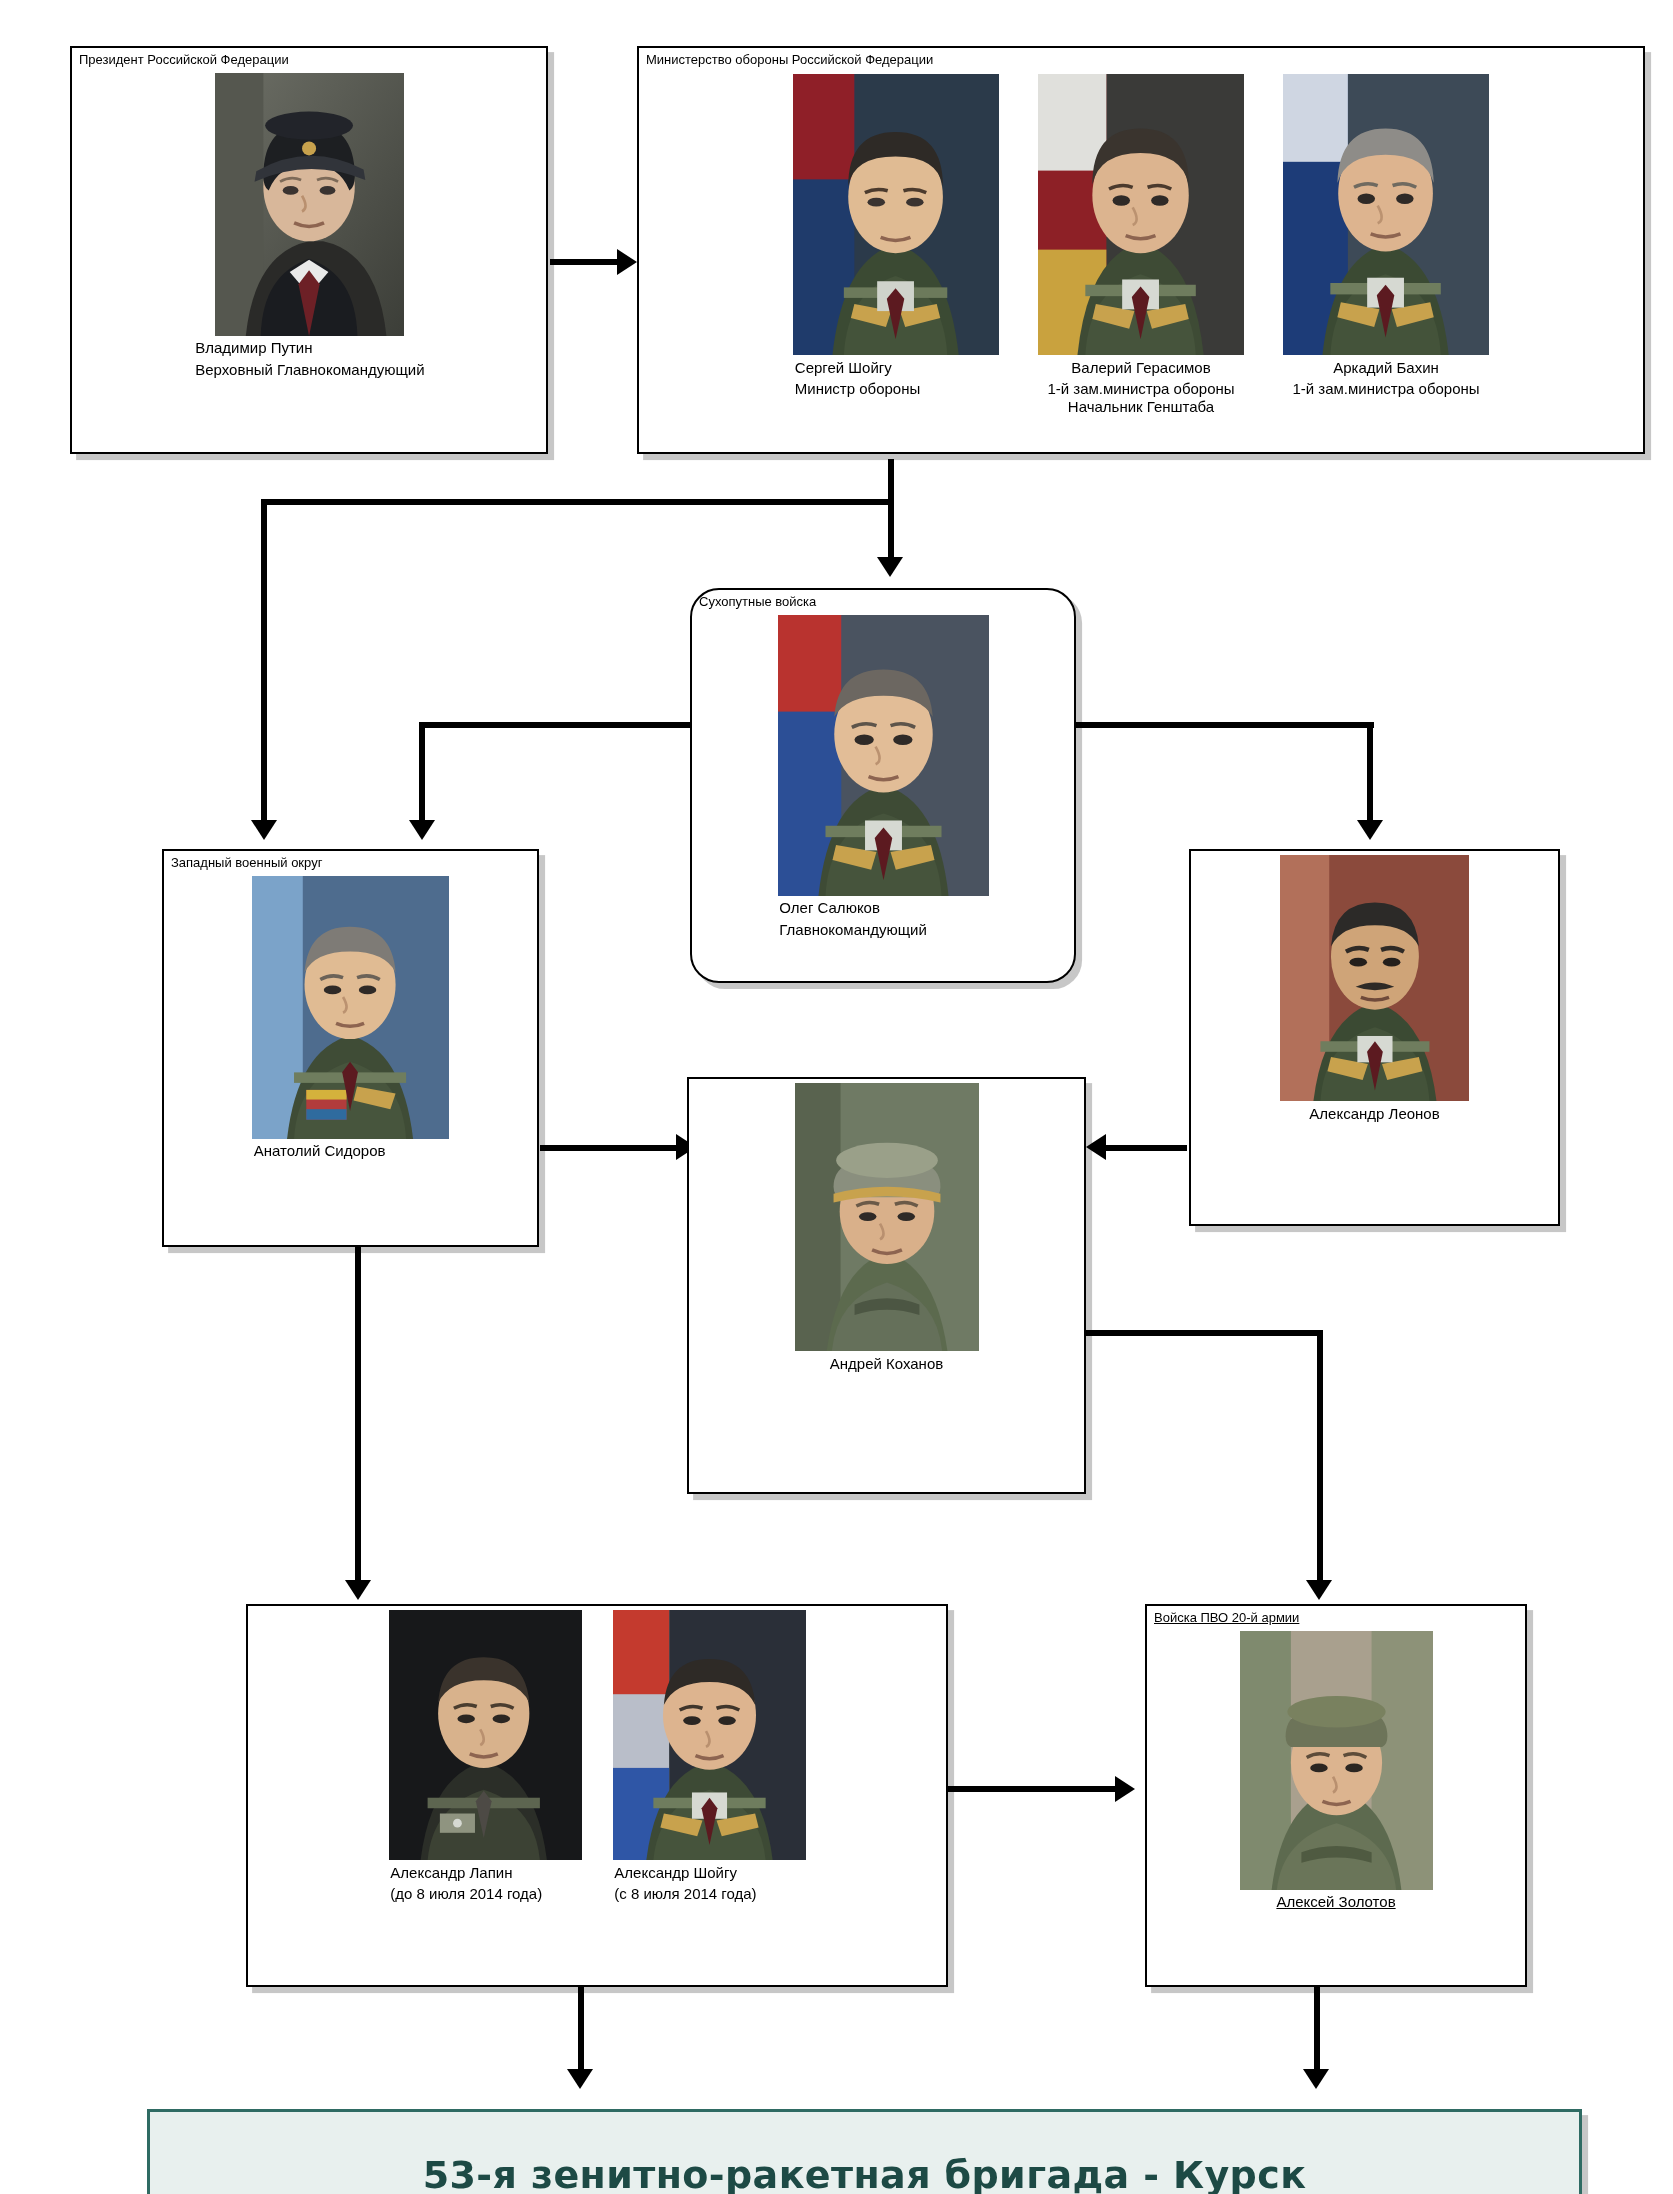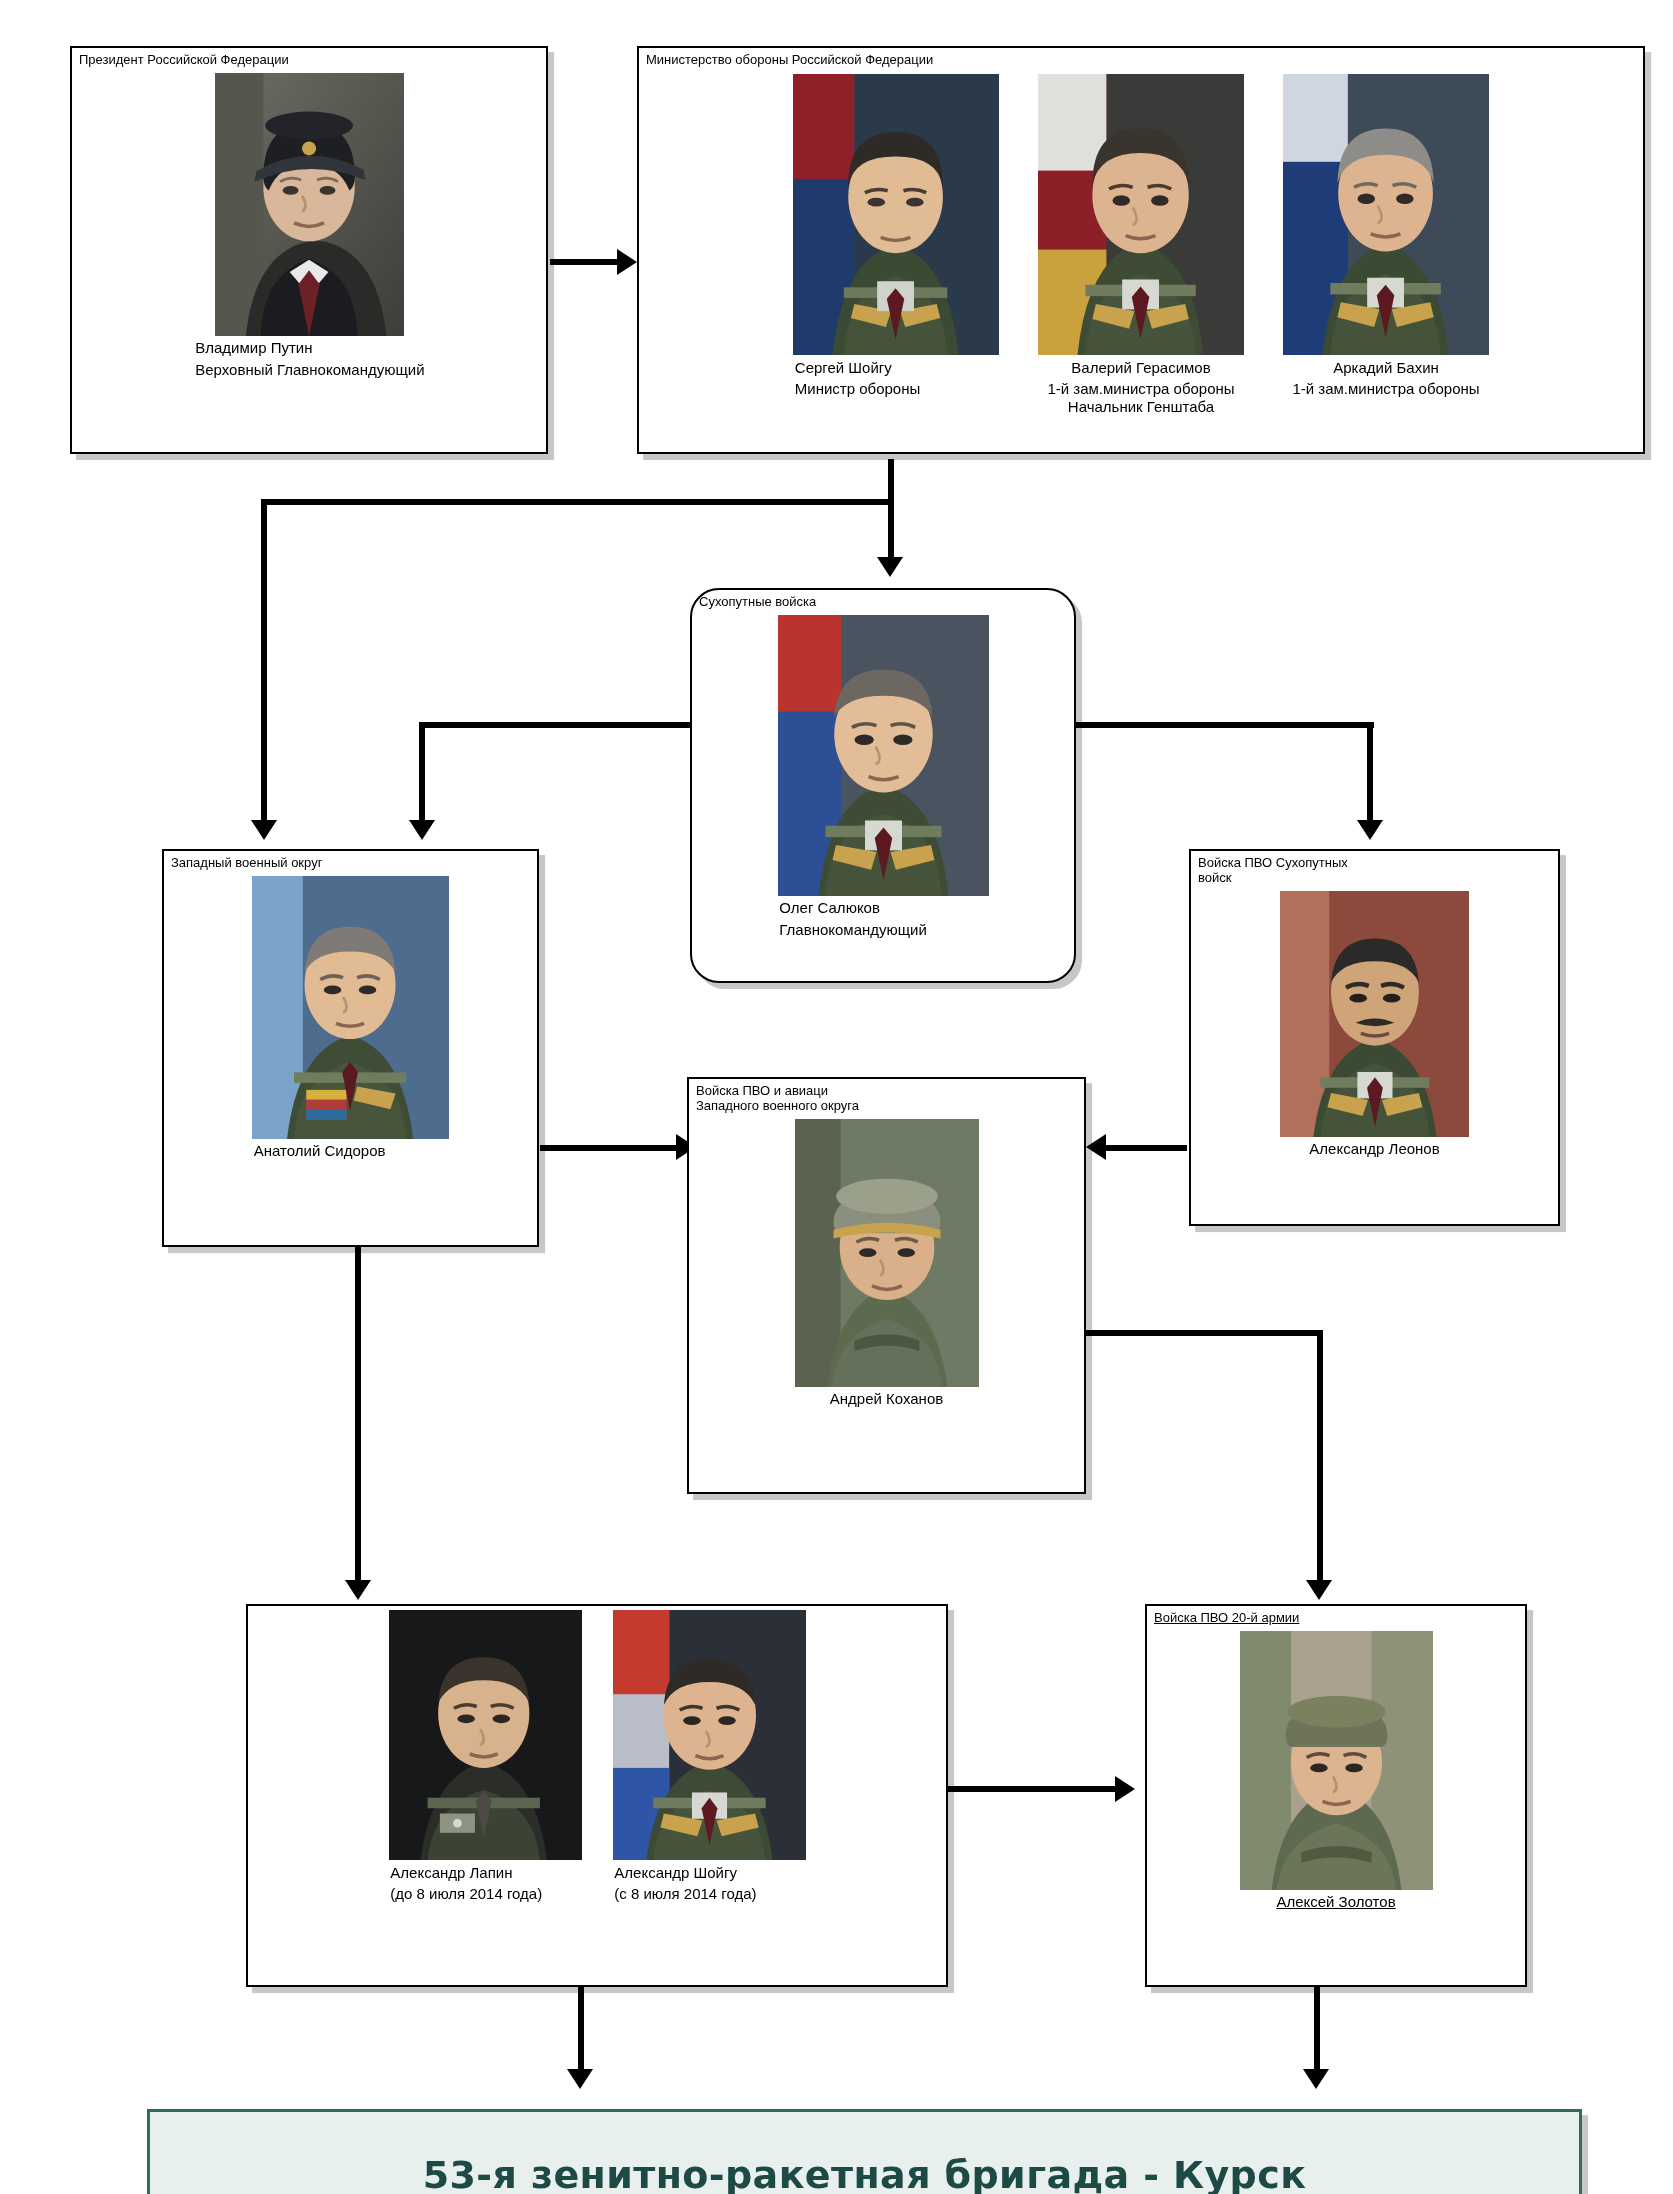--- a/index.html
+++ b/index.html
@@ -349,22 +349,20 @@
             <path d="M120 240 l44 8 l-6 18 l-42-10z" fill="#c8a24d"></path>
             <path d="M112 212 l-9 12 l9 44 l9-44z" fill="#5c1a20"></path>
           </svg>
         </div>
         <div class="caption left">Анатолий Сидоров</div>
       </div>
     </div>
   </div>
 
   <div class="box" style="left:1189px; top:849px; width:371px; height:377px;">
-    <div class="box-title right" style="text-align:left;">Войска ПВО Сухопутных
-войск</div>
     <div class="portraits">
       <div class="person">
         <div class="photo" style="width:189px; height:246px;">
           <svg class="face" viewBox="0 0 215 280" preserveAspectRatio="none" aria-hidden="true">
             <rect width="215" height="280" fill="#8b4a3c"></rect>
             <rect x="0" y="0" width="56" height="280" fill="#b2705a"></rect>
             <path d="M38 280 q12-96 70-112 q58 16 70 112z" fill="#3b4a33"></path>
             <ellipse cx="108" cy="116" rx="50" ry="60" fill="#cfa478"></ellipse>
             <path d="M58 104 q4-50 50-50 q46 0 50 50 q-12-24-50-24 q-38 0-50 24z" fill="#2c2a28"></path>
             <ellipse cx="89" cy="122" rx="10" ry="5" fill="#241f1c"></ellipse>
@@ -380,22 +378,20 @@
             <rect x="88" y="206" width="40" height="30" fill="#d6d9d2"></rect>
             <path d="M108 212 l-9 12 l9 44 l9-44z" fill="#5c1a20"></path>
           </svg>
         </div>
         <div class="caption">Александр Леонов</div>
       </div>
     </div>
   </div>
 
   <div class="box" style="left:687px; top:1077px; width:399px; height:417px;">
-    <div class="box-title">Войска ПВО и авиаци
-Западного военного округа</div>
     <div class="portraits">
       <div class="person">
         <div class="photo" style="width:184px; height:268px;">
           <svg class="face" viewBox="0 0 210 305" preserveAspectRatio="none" aria-hidden="true">
             <rect width="210" height="305" fill="#6f7a64"></rect>
             <rect x="0" y="0" width="52" height="305" fill="#59634f"></rect>
             <path d="M36 305 q14-96 69-112 q55 16 69 112z" fill="#5c6a4e"></path>
             <ellipse cx="105" cy="146" rx="54" ry="60" fill="#d9b08a"></ellipse>
             <path d="M44 118 q0-34 61-34 q61 0 61 34 q0 10-8 12 h-106 q-8-2-8-12z" fill="#8a8f7e"></path>
             <ellipse cx="105" cy="88" rx="58" ry="20" fill="#9aa089"></ellipse>

